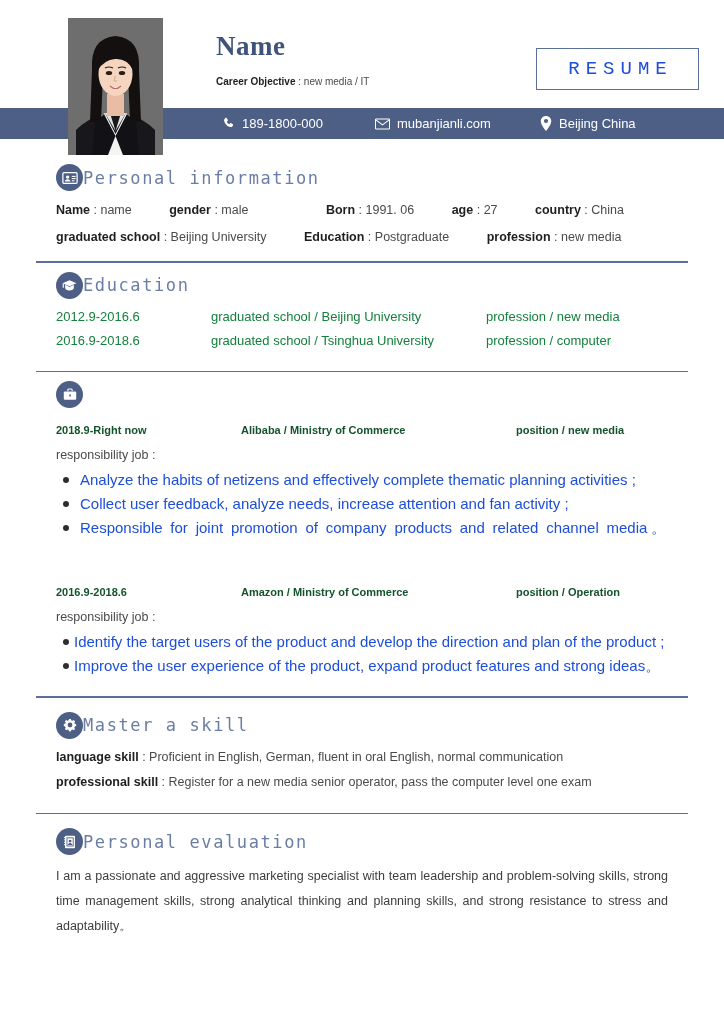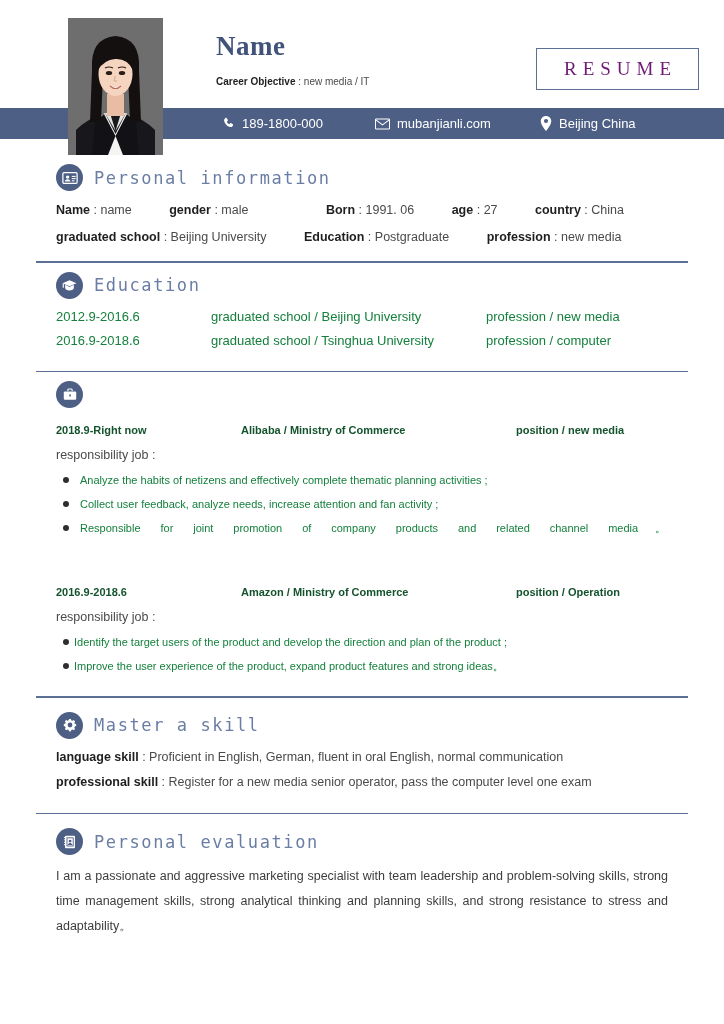--- a/index.html
+++ b/index.html
@@ -74,24 +74,24 @@
     left: 536px;
     top: 48px;
     width: 163px;
     height: 42px;
     border: 1.5px solid #5c6f96;
     display: flex;
     align-items: center;
     justify-content: center;
   }
   .resume-badge span {
-    font-family: Liberation Serif, serif;
+    font-family: Liberation Mono, monospace;
     font-size: 19px;
     letter-spacing: 6px;
-    color: #701a75;
+    color: #1d4ed8;
     padding-left: 6px;
   }
 
   
   .contacts {
     position: absolute;
     left: 0;
     top: 108px;
     width: 724px;
     height: 31px;
@@ -119,21 +119,21 @@
   .section { position: relative; }
   .divider {
     height: 1.5px;
     background: #5c6f96;
     margin: 0;
   }
 
   .sec-head {
     display: flex;
     align-items: center;
-    gap: 11px;
+    gap: 0;
     padding: 9px 0 6px 20px;
   }
   .sec-icon {
     width: 27px;
     height: 27px;
     border-radius: 50%;
     background: #4d5f85;
     display: flex;
     align-items: center;
     justify-content: center;
@@ -186,22 +186,22 @@
   .job-pos     { flex: none; }
 
   .job-sub {
     font-size: 12.5px;
     color: #4a4a4a;
     line-height: 26px;
     font-weight: 400;
   }
   .bullets { list-style: none; }
   .bullets li {
-    font-size: 11px;
-    color: #15803d;
+    font-size: 15px;
+    color: #1d4ed8;
     line-height: 24px;
     padding-left: 24px;
     position: relative;
   }
   .bullets li::before {
     content: "";
     position: absolute;
     left: 7px;
     top: 9px;
     width: 6px;

